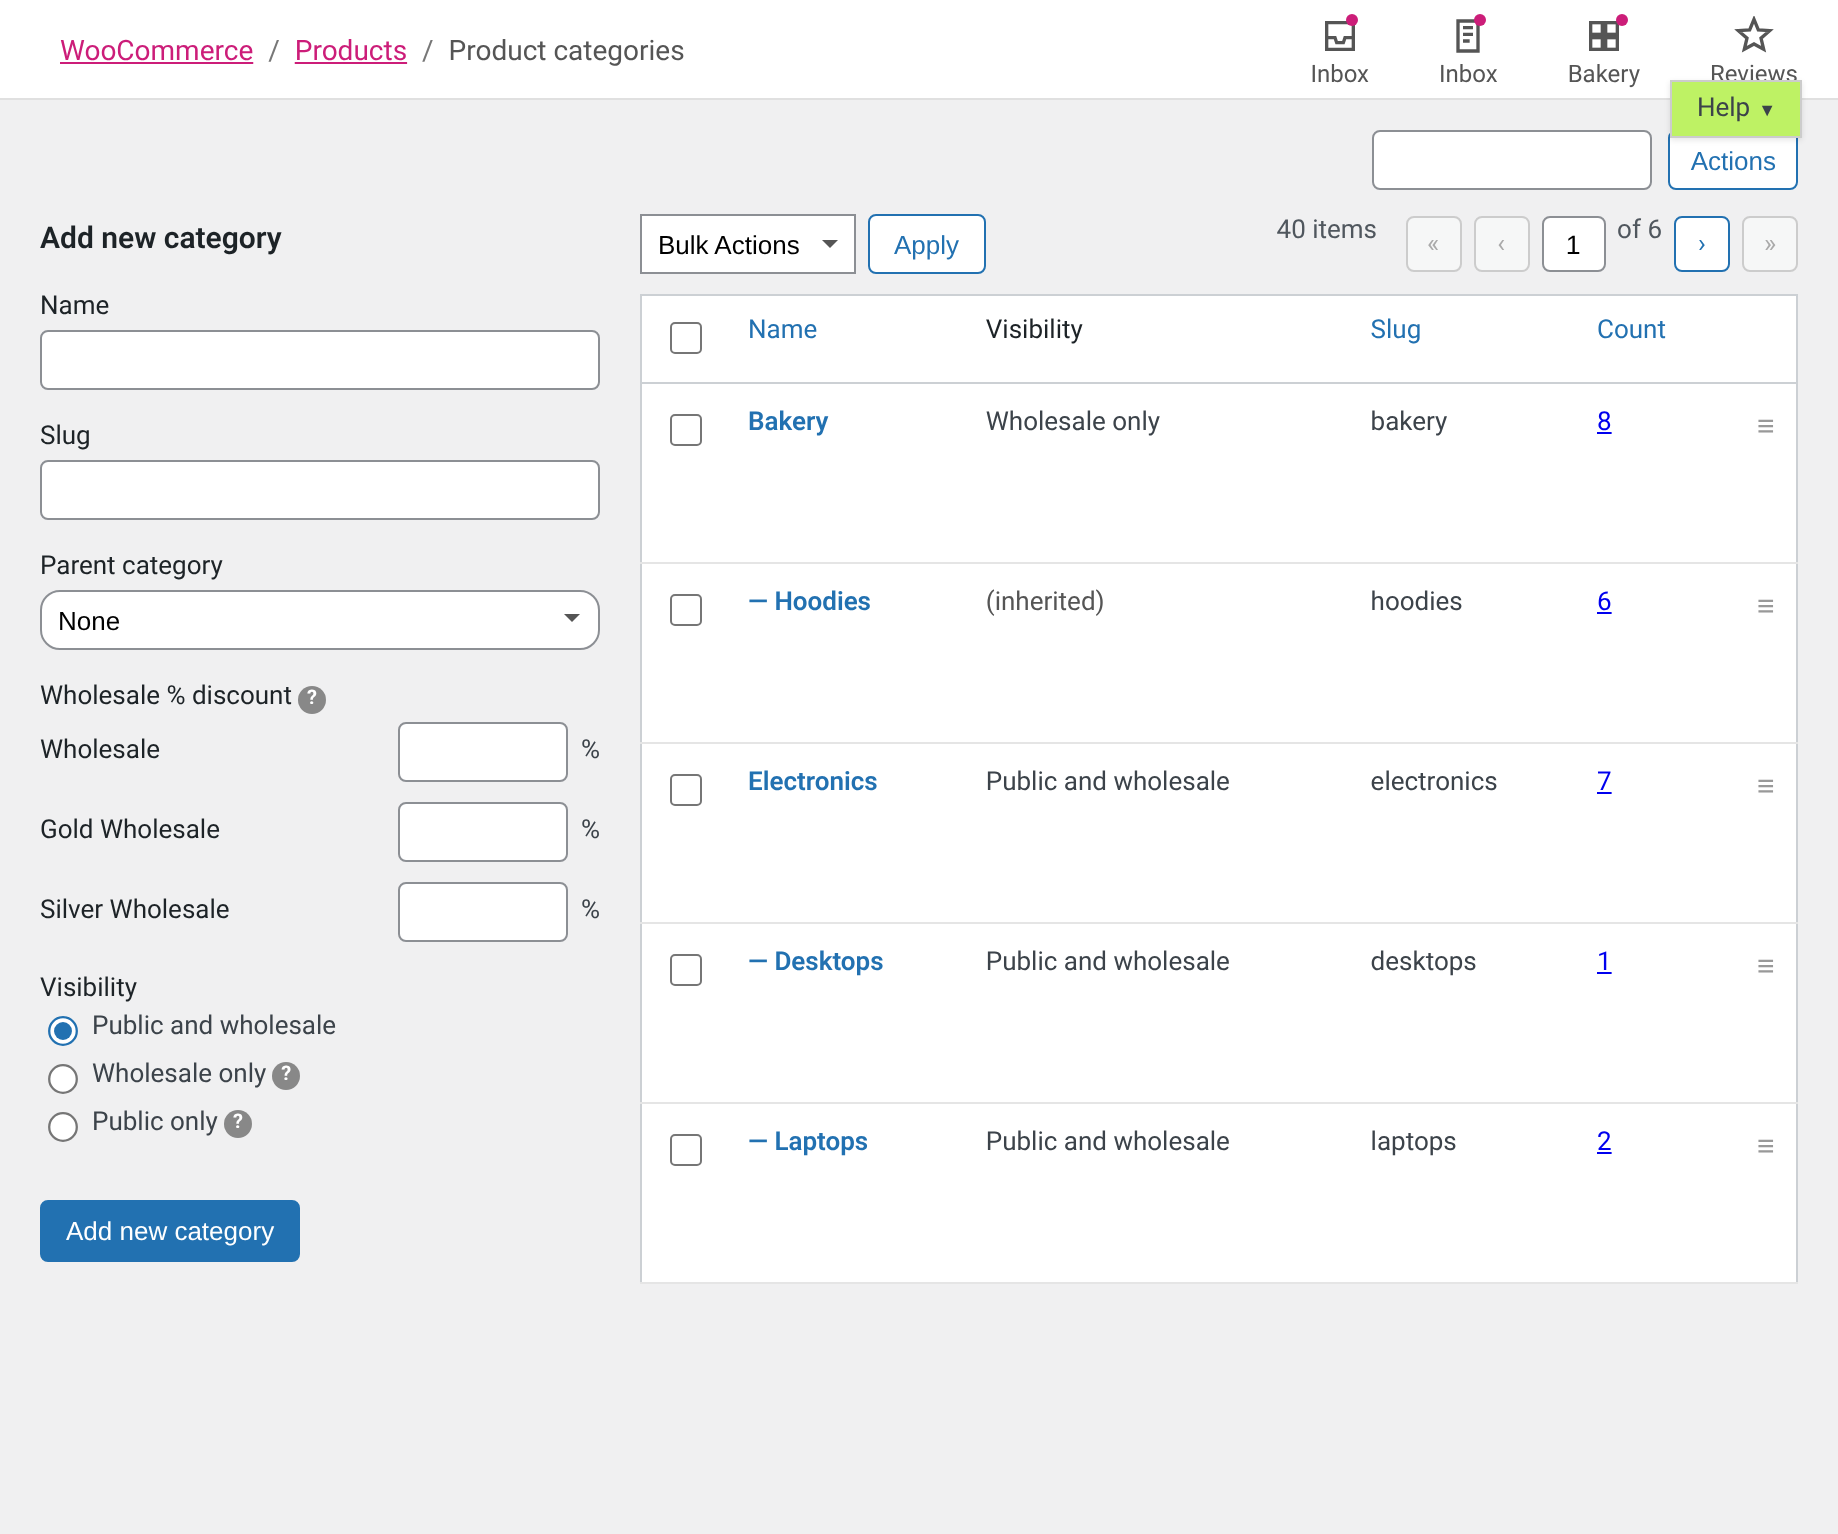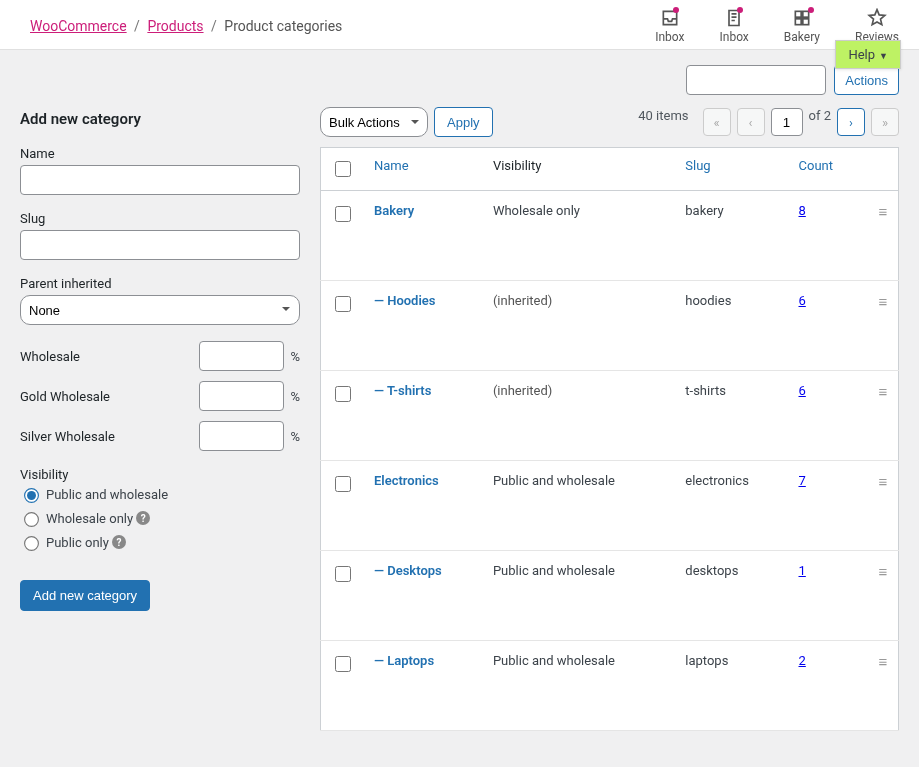--- a/index.html
+++ b/index.html
@@ -85,21 +85,21 @@
     background: #2271b1; color: #fff; border: 1px solid #2271b1; padding: 7px 12px;
     border-radius: 4px; font-size: 13px; cursor: pointer; margin-top: 14px;
   }
 
   .right-top { display: flex; justify-content: flex-end; align-items: center; gap: 8px; margin-bottom: 12px; }
   .search-input { width: 140px; height: 30px; border: 1px solid #8c8f94; border-radius: 4px; background: #fff; padding: 4px 8px; }
   .search-btn { height: 30px; border: 1px solid #2271b1; color: #2271b1; background: #fff; border-radius: 4px; padding: 0 10px; cursor: pointer; font-size: 13px; }
 
   .actions-row { display: flex; align-items: center; margin-bottom: 10px; }
   .bulk-wrap { display: flex; align-items: center; gap: 6px; }
-  .bulk-select { height: 30px; border: 1px solid #8c8f94; border-radius: 10px; background: #fff; padding: 4px 26px 4px 8px; font-size: 13px; appearance: none; }
+  .bulk-select { height: 30px; border: 1px solid #8c8f94; border-radius: 0; background: #fff; padding: 4px 26px 4px 8px; font-size: 13px; appearance: none; }
   .bulk-select-wrap { position: relative; }
   .bulk-select-wrap::after { content: ""; position: absolute; right: 9px; top: 13px; border: 4px solid transparent; border-top-color: #555; pointer-events: none; }
   .apply-btn { height: 30px; border: 1px solid #2271b1; color: #2271b1; background: #fff; border-radius: 4px; padding: 0 12px; cursor: pointer; font-size: 13px; }
 
   .pager { margin-left: auto; display: flex; align-items: flex-start; gap: 6px; font-size: 13px; color: #50575e; }
   .pager .items-count { margin-right: 8px; }
   .pager .pbtn {
     width: 28px; height: 28px; display: inline-flex; align-items: center; justify-content: center;
     border: 1px solid #ccc; border-radius: 4px; background: #f6f7f7; color: #aaa; font-size: 13px; cursor: pointer;
   }
@@ -181,29 +181,32 @@
       <label class="form-label">Name</label>
       <input type="text" class="wp" style="">
     </div>
 
     <div class="form-group">
       <label class="form-label">Slug</label>
       <input type="text" class="wp" style="">
     </div>
 
     <div class="form-group">
-      <label class="form-label">Parent inherited</label>
+      <label class="form-label">Parent category</label>
       <div class="select-wrap">
         <select class="wp">
           <option>None</option>
         </select>
       </div>
     </div>
 
     <div class="form-group">
+      <label class="form-label">
+        <span>Wholesale % discount</span><span class="info-icon">?</span>
+      </label>
       <div id="tier-rows">
           <div class="discount-row">
             <span class="lbl">Wholesale</span>
             <input class="small-num" type="text" style="">
             <span class="pct">%</span>
           </div>
           <div class="discount-row">
             <span class="lbl">Gold Wholesale</span>
             <input class="small-num" type="text" style="">
             <span class="pct">%</span>
@@ -252,21 +255,21 @@
             <option>Bulk Actions</option>
           </select>
         </div>
         <button class="apply-btn">Apply</button>
       </div>
       <div class="pager">
         <span class="items-count">40 items</span>
         <span class="pbtn">«</span>
         <span class="pbtn">‹</span>
         <input class="page-input" value="1" style="">
-        <span>of 2</span>
+        <span>of 6</span>
         <span class="pbtn active">›</span>
         <span class="pbtn">»</span>
       </div>
     </div>
 
     <table class="cats">
       <thead>
         <tr>
           <th class="cb-col"><input type="checkbox" class="row-cb" style=""></th>
           <th>Name</th>
@@ -288,28 +291,20 @@
           <tr>
             <td class="cb-col"><input type="checkbox" class="row-cb" style=""></td>
             <td class="name-cell"><span class="indent">— </span><a href="#">Hoodies</a></td>
             <td><span class="vis-inherit">(inherited)</span></td>
             <td><span>hoodies</span></td>
             <td class="count-cell"><a href="#">6</a></td>
             <td class="handle-cell"><span class="handle-icon">≡</span></td>
           </tr>
           <tr>
             <td class="cb-col"><input type="checkbox" class="row-cb" style=""></td>
-            <td class="name-cell"><span class="indent">— </span><a href="#">T-shirts</a></td>
-            <td><span class="vis-inherit">(inherited)</span></td>
-            <td><span>t-shirts</span></td>
-            <td class="count-cell"><a href="#">6</a></td>
-            <td class="handle-cell"><span class="handle-icon">≡</span></td>
-          </tr>
-          <tr>
-            <td class="cb-col"><input type="checkbox" class="row-cb" style=""></td>
             <td class="name-cell"><a href="#">Electronics</a></td>
             <td><span class="">Public and wholesale</span></td>
             <td><span>electronics</span></td>
             <td class="count-cell"><a href="#">7</a></td>
             <td class="handle-cell"><span class="handle-icon">≡</span></td>
           </tr>
           <tr>
             <td class="cb-col"><input type="checkbox" class="row-cb" style=""></td>
             <td class="name-cell"><span class="indent">— </span><a href="#">Desktops</a></td>
             <td><span class="">Public and wholesale</span></td>

